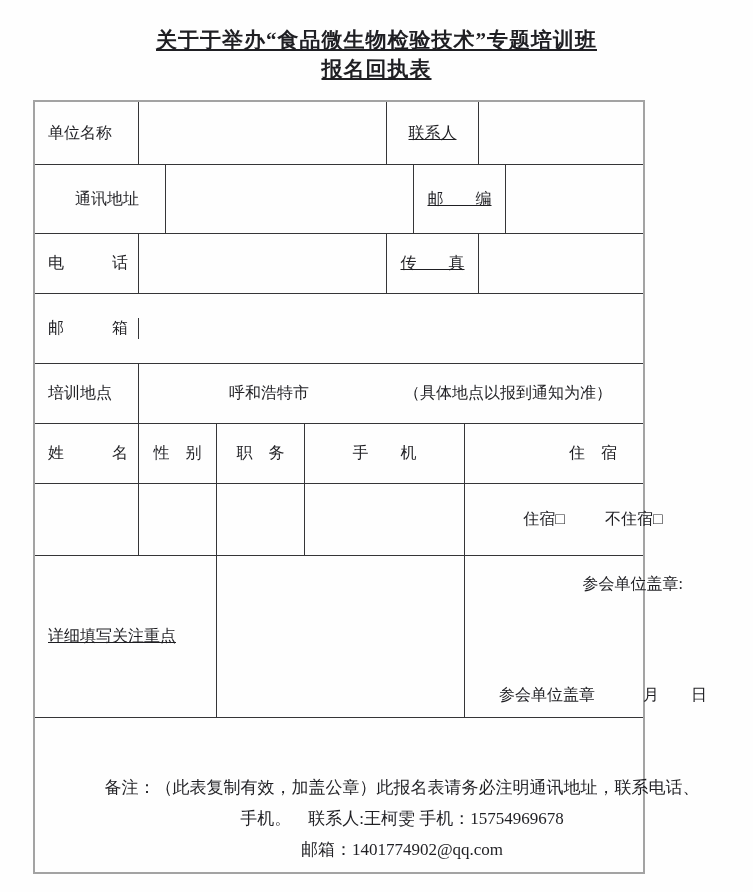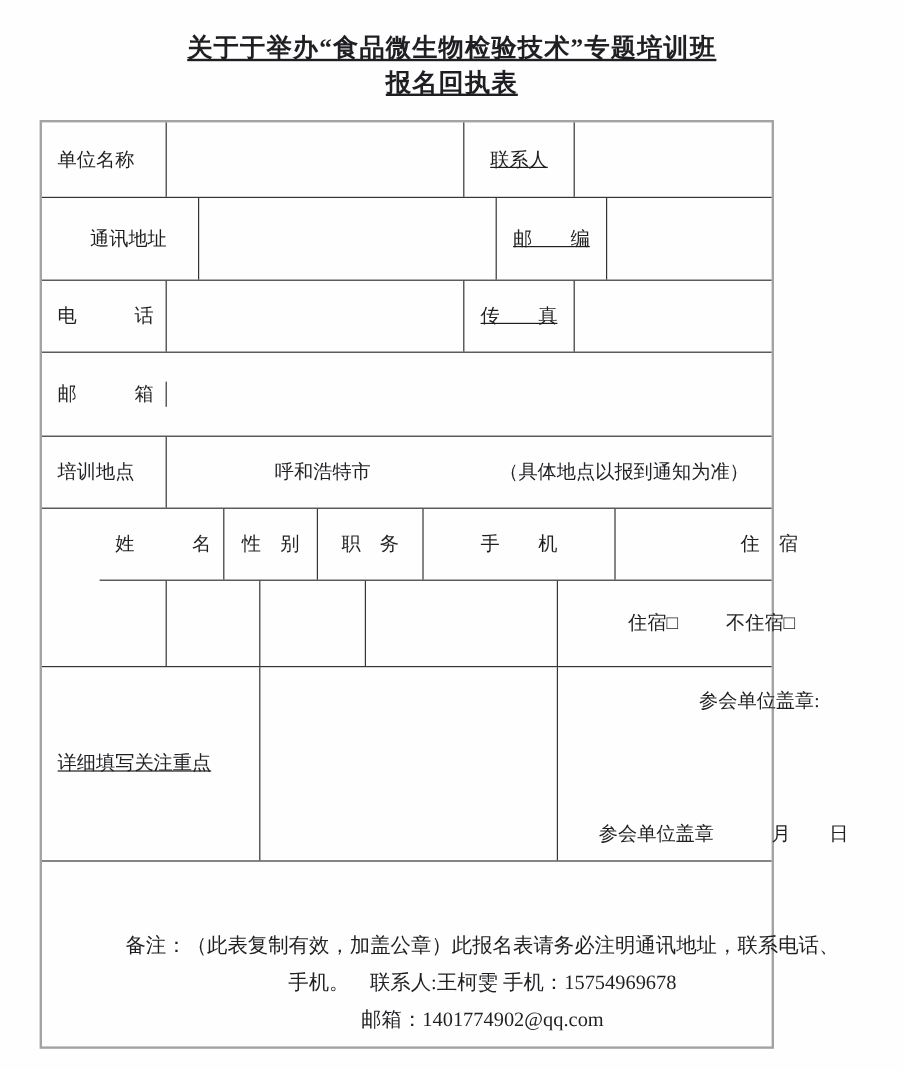--- a/index.html
+++ b/index.html
@@ -40,31 +40,31 @@
   }
   .c:last-child { border-right: none; }
   .lab { padding-left: 13px; }
   .ctr { justify-content: center; }
   
   .r1 { height: 63px; }
   .r2 { height: 69px; padding-left: 27px; }
   .r3 { height: 60px; }
   .r4 { height: 70px; align-items: center; }
   .r5 { height: 60px; }
-  .r6 { height: 60px; margin-left: 48px; }
+  .r6 { height: 60px; }
   .r7 { height: 72px; }
   .r8 { height: 162px; }
   .r9 { height: 154px; }
   
   .wA1 { flex: 0 0 104px; }
   .wA2 { flex: 0 0 248px; }
   .wA3 { flex: 0 0 92px; justify-content: center; text-decoration: underline; }
   .wA4 { flex: 0 0 242px; }
   
-  .wB2 { flex: 0 0 582px; gap: 12px; }
+  .wB2 { flex: 0 0 582px; }
   
   .wP1 { flex: 0 0 104px; }
   .wP2 { flex: 0 0 78px; }
   .wP3 { flex: 0 0 88px; }
   .wP4 { flex: 0 0 160px; }
   .wP5 { flex: 0 0 256px; }
   
   .wF1 { flex: 0 0 182px; text-decoration: underline; }
   .wF2 { flex: 0 0 248px; }
   .wF3 { flex: 0 0 256px; }

